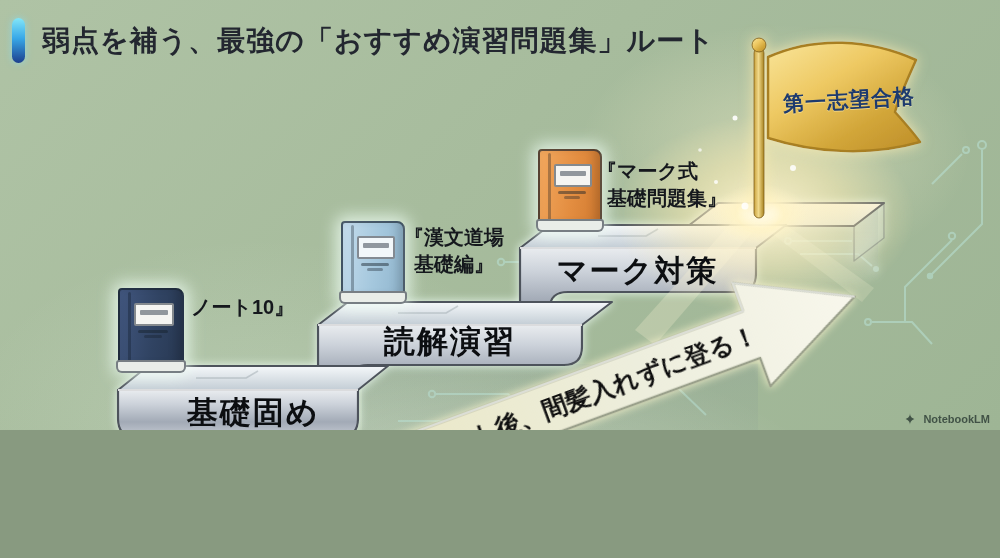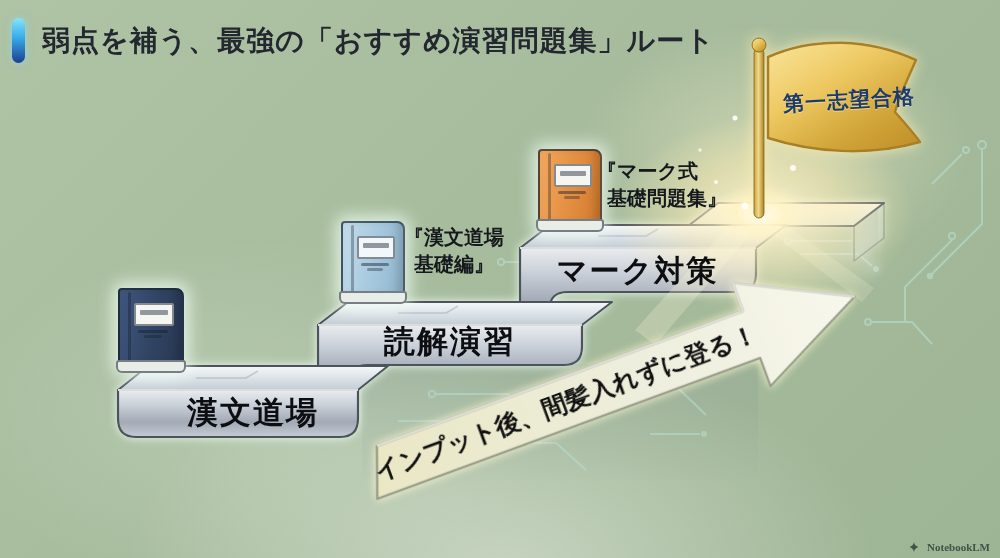--- a/index.html
+++ b/index.html
@@ -1,18 +1,18 @@
 <!DOCTYPE html>
 <html><head>
 <meta charset="utf-8">
 <style>
   html,body{margin:0;padding:0;background:#889a80;}
   .stage{
-    position:relative;width:1000px;height:558px;overflow:hidden;
-    font-family:Liberation Serif, serif;
+    position:relative;width:1000px;height:430px;overflow:hidden;
+    font-family:Liberation Sans, sans-serif;
     background:
       radial-gradient(ellipse 280px 180px at 775px 150px, rgba(255,245,205,.40), rgba(255,245,205,0) 70%),
       radial-gradient(ellipse 520px 300px at 500px 565px, rgba(255,255,255,.38), rgba(255,255,255,0) 72%),
       radial-gradient(ellipse 420px 260px at 260px 420px, rgba(232,244,232,.22), rgba(232,244,232,0) 70%),
       linear-gradient(135deg,#afc3a5 0%,#a7bc9d 45%,#9eb595 100%);
   }
   .art{position:absolute;left:0;top:0;width:1000px;height:558px;}
   .title-bar{position:absolute;left:12px;top:18px;width:13px;height:45px;border-radius:7px;
     background:linear-gradient(180deg,#83e6f8 0%,#38a8e8 45%,#1c3f8e 100%);
     box-shadow:0 0 7px rgba(130,225,250,.65);}
@@ -232,31 +232,32 @@
     <span class="book-pages"></span>
   </div>
   <div class="book book3">
     <span class="book-spine"></span>
     <span class="book-label"></span>
     <span class="book-rule"></span>
     <span class="book-pages"></span>
   </div>
 
   <div class="caption cap1">
+    <span class="l2">ノート10』</span>
   </div>
   <div class="caption cap3">
     <span>『マーク式</span>
     <span class="l2">基礎問題集』</span>
   </div>
   <div class="caption cap2">
     <span>『漢文道場</span>
     <span class="l2">基礎編』</span>
   </div>
 
-  <div class="step-label sl1">漢文道場</div>
+  <div class="step-label sl1">基礎固め</div>
   <div class="step-label sl2">読解演習</div>
   <div class="step-label sl3">マーク対策</div>
 
   <div class="arrow-label">インプット後、間髪入れずに登る！</div>
 
 
   <div class="watermark">
     <svg width="12" height="12" viewBox="0 0 12 12">
       <path d="M6,0.5 C6,3.5 8.5,6 11.5,6 C8.5,6 6,8.5 6,11.5 C6,8.5 3.5,6 0.5,6 C3.5,6 6,3.5 6,0.5 Z" fill="rgba(44,60,52,0.82)"></path>
     </svg>

